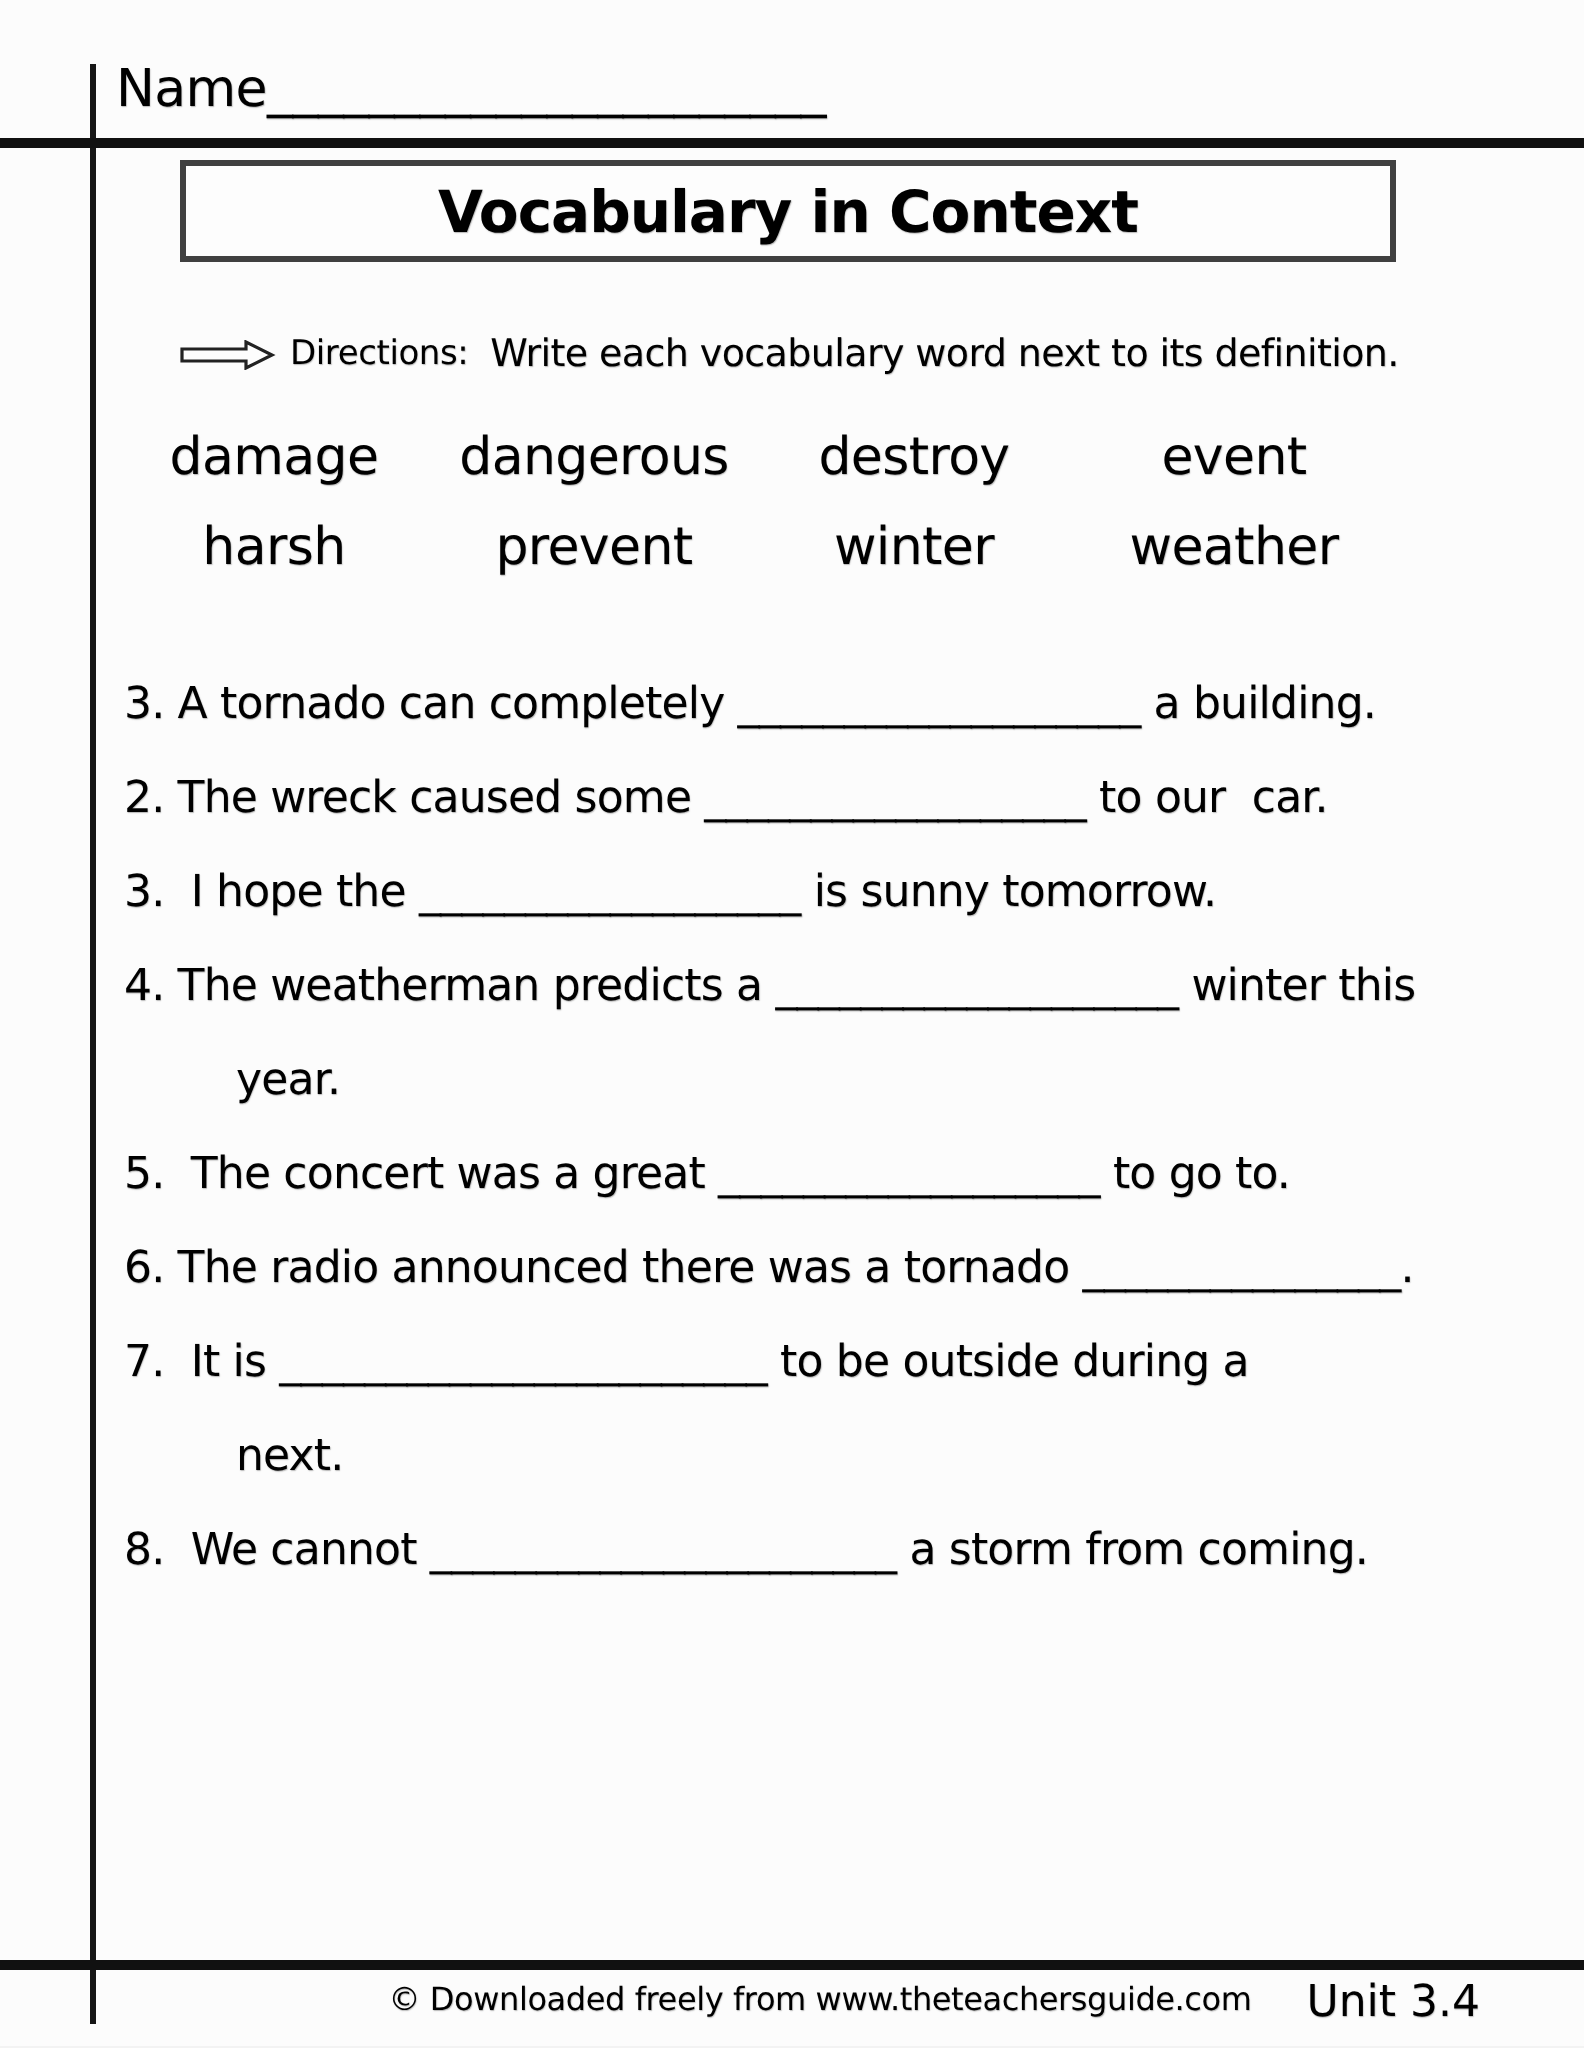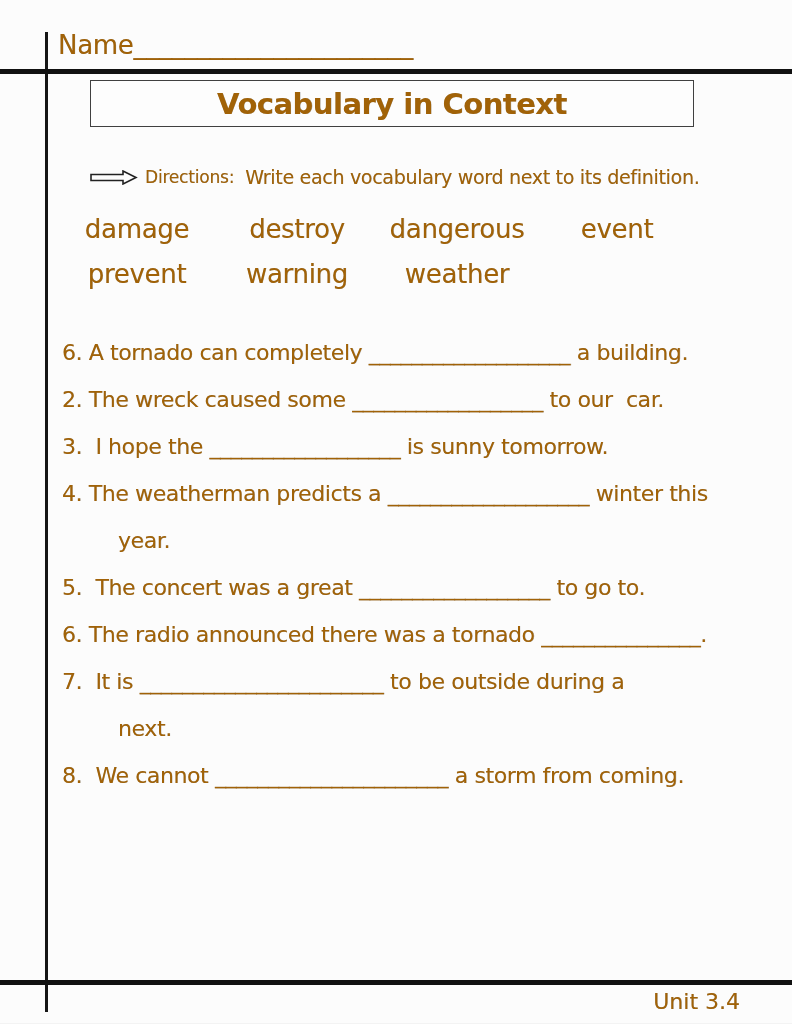--- a/index.html
+++ b/index.html
@@ -6,21 +6,21 @@
   body {
     width: 792px; height: 1024px;
     background: #f3f3f3;
     font-family: "DejaVu Sans", "Liberation Sans", sans-serif;
     overflow: hidden;
   }
   .sheet {
     position: relative;
     width: 792px; height: 1023px;
     background: #fcfcfc;
-    color: #a16207;
+    color: #000000;
   }
   .soft { text-shadow: 0.3px 0.3px 0.6px rgba(50,50,50,0.35); }
 
   
   .v-margin-line {
     position: absolute; left: 45px; top: 32px;
     width: 3px; height: 980px; background: #161616;
   }
   .h-rule { position: absolute; left: 0; width: 792px; height: 5px; background: #111; }
   .h-rule.top { top: 69px; }
@@ -29,21 +29,21 @@
   
   .name-line {
     position: absolute; left: 58px; top: 30px;
     font-size: 26px; letter-spacing: -0.3px; white-space: pre;
   }
 
   
   .title-box {
     position: absolute; left: 90px; top: 80px;
     width: 602px; height: 45px;
-    border: 1px solid #404040; background: #fdfdfd;
+    border: 3px solid #404040; background: #fdfdfd;
     display: flex; align-items: center; justify-content: center;
   }
   .title-text {
     font-size: 29px; font-weight: bold; letter-spacing: -0.5px; white-space: pre;
   }
 
   
   .directions {
     position: absolute; left: 90px; top: 134px;
     display: flex; align-items: center; white-space: pre; margin-top: 32px;
@@ -102,31 +102,32 @@
   <div class="directions">
     <svg class="dir-arrow" width="48" height="15" viewBox="0 0 48 15">
       <polygon points="1,4.5 33,4.5 33,1 46,7.5 33,14 33,10.5 1,10.5" fill="#fdfdfd" stroke="#222" stroke-width="1.6" stroke-linejoin="miter"></polygon>
     </svg>
     <span class="dir-label soft">Directions: </span>
     <span class="dir-text soft"> Write each vocabulary word next to its definition.</span>
   </div>
 
   <div class="word-bank">
       <div class="wb-cell">damage</div>
+      <div class="wb-cell">dangerous</div>
       <div class="wb-cell">destroy</div>
-      <div class="wb-cell">dangerous</div>
       <div class="wb-cell">event</div>
+      <div class="wb-cell">harsh</div>
       <div class="wb-cell">prevent</div>
-      <div class="wb-cell">warning</div>
+      <div class="wb-cell">winter</div>
       <div class="wb-cell">weather</div>
     </div>
 
   <div class="questions">
       <div class="question">
-        <div class="q-line">6. A tornado can completely ___________________ a building.</div>
+        <div class="q-line">3. A tornado can completely ___________________ a building.</div>
       </div>
       <div class="question">
         <div class="q-line">2. The wreck caused some __________________ to our  car.</div>
       </div>
       <div class="question">
         <div class="q-line">3.  I hope the __________________ is sunny tomorrow.</div>
       </div>
       <div class="question">
         <div class="q-line">4. The weatherman predicts a ___________________ winter this</div>
         <div class="q-line q-cont">year.</div>
@@ -139,15 +140,16 @@
       </div>
       <div class="question">
         <div class="q-line">7.  It is _______________________ to be outside during a</div>
         <div class="q-line q-cont">next.</div>
       </div>
       <div class="question">
         <div class="q-line">8.  We cannot ______________________ a storm from coming.</div>
       </div>
     </div>
 
+  <div class="footer-credit soft">© Downloaded freely from www.theteachersguide.com</div>
   <div class="footer-unit soft">Unit 3.4</div>
 
 </div>
 
 </body></html>

